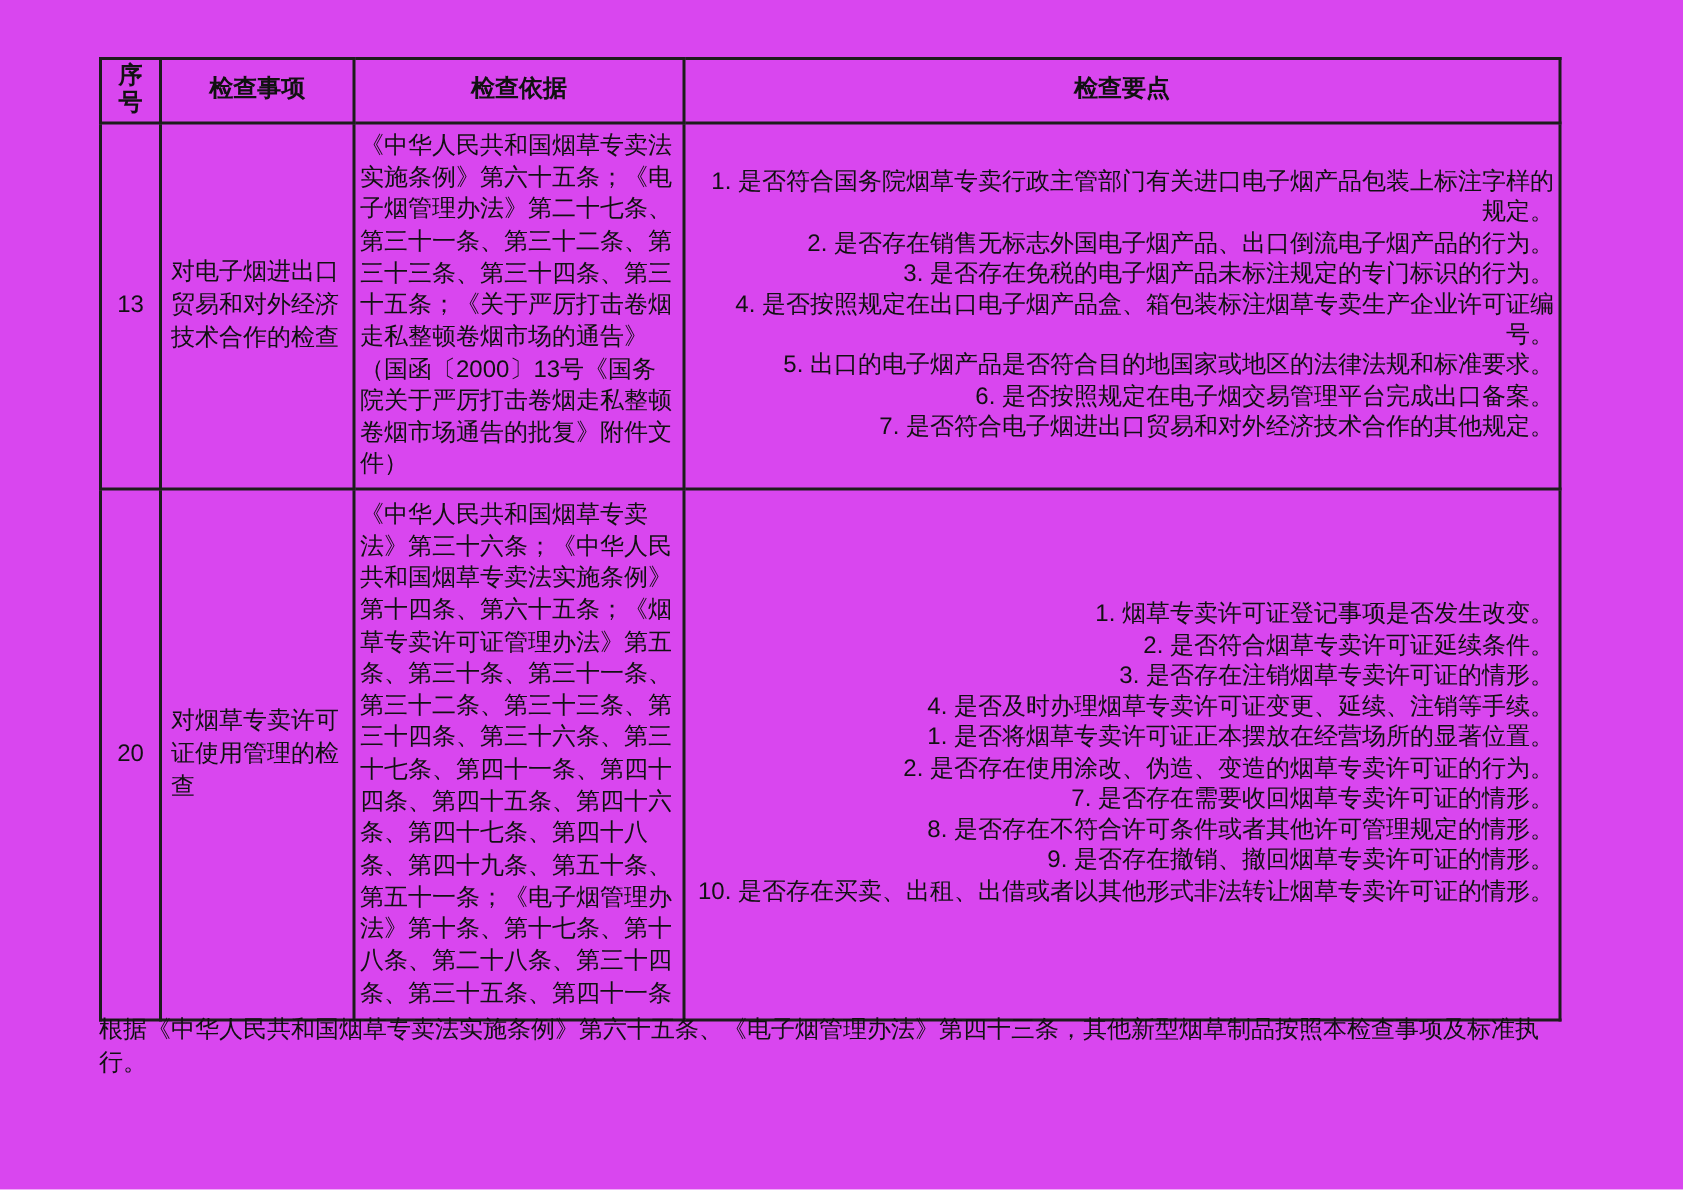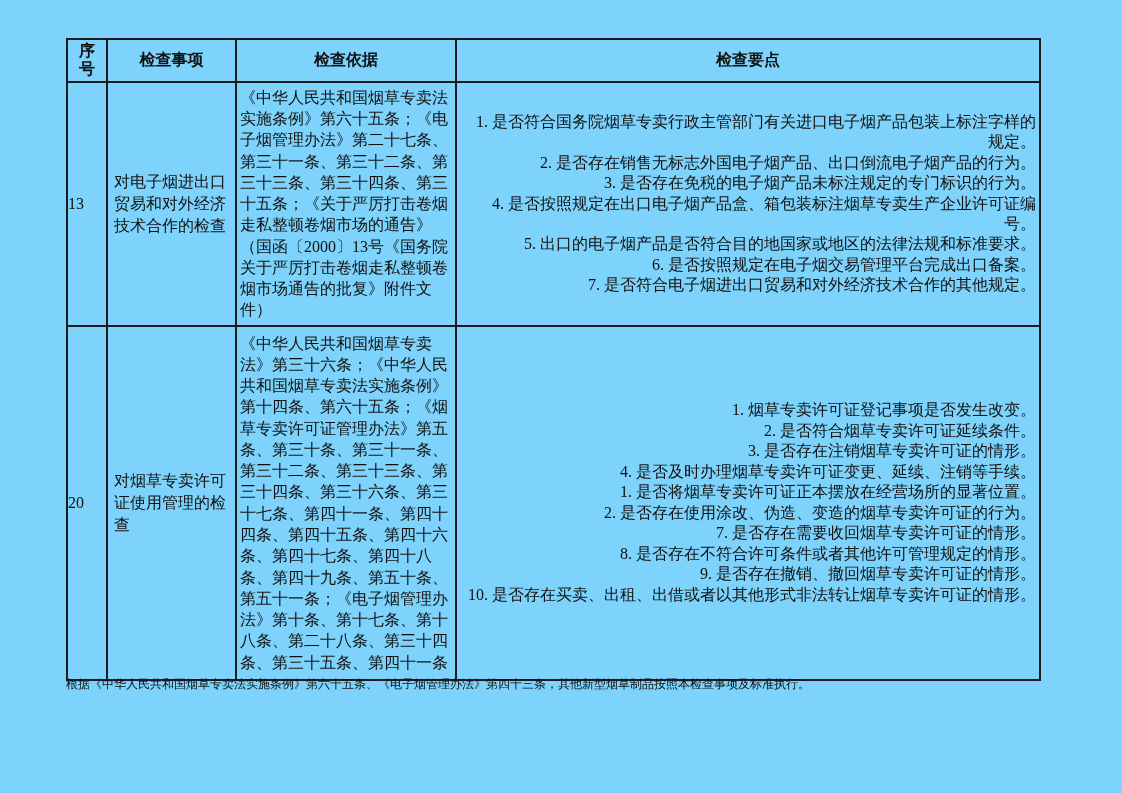--- a/index.html
+++ b/index.html
@@ -4,23 +4,23 @@
 <style>
   html, body {
     margin: 0;
     padding: 0;
     background: #ffffff;
   }
   .page {
     position: relative;
     width: 1122px;
     height: 793px;
-    background: #7dd3fc;
+    background: #d946ef;
     color: #111111;
-    font-family: Liberation Serif, serif;
+    font-family: Liberation Sans, sans-serif;
     overflow: hidden;
   }
   table.check-table {
     position: absolute;
     left: 66px;
     top: 38px;
     width: 973px;
     border-collapse: collapse;
     table-layout: fixed;
   }
@@ -33,20 +33,21 @@
   .check-table th {
     font-weight: bold;
     text-align: center;
     padding: 2px 8px;
     height: 34px;
     line-height: 1.15;
   }
   tr.row-13 { height: 234px; }
   tr.row-14 { height: 354px; }
   td.c-no {
+    text-align: center;
     padding: 0;
   }
   td.c-item {
     text-align: left;
     padding: 2px 6px;
     line-height: 1.35;
   }
   td.c-basis {
     text-align: left;
     padding: 4px 3px;
@@ -59,21 +60,21 @@
   }
   .point {
     margin: 0;
   }
   .footnote {
     position: absolute;
     left: 66px;
     top: 676px;
     width: 965px;
     margin: 0;
-    font-size: 12px;
+    font-size: 16px;
     line-height: 1.4;
     text-align: left;
     color: #111111;
   }
 </style>
 </head>
 <body>
 
 <div class="page">
 

